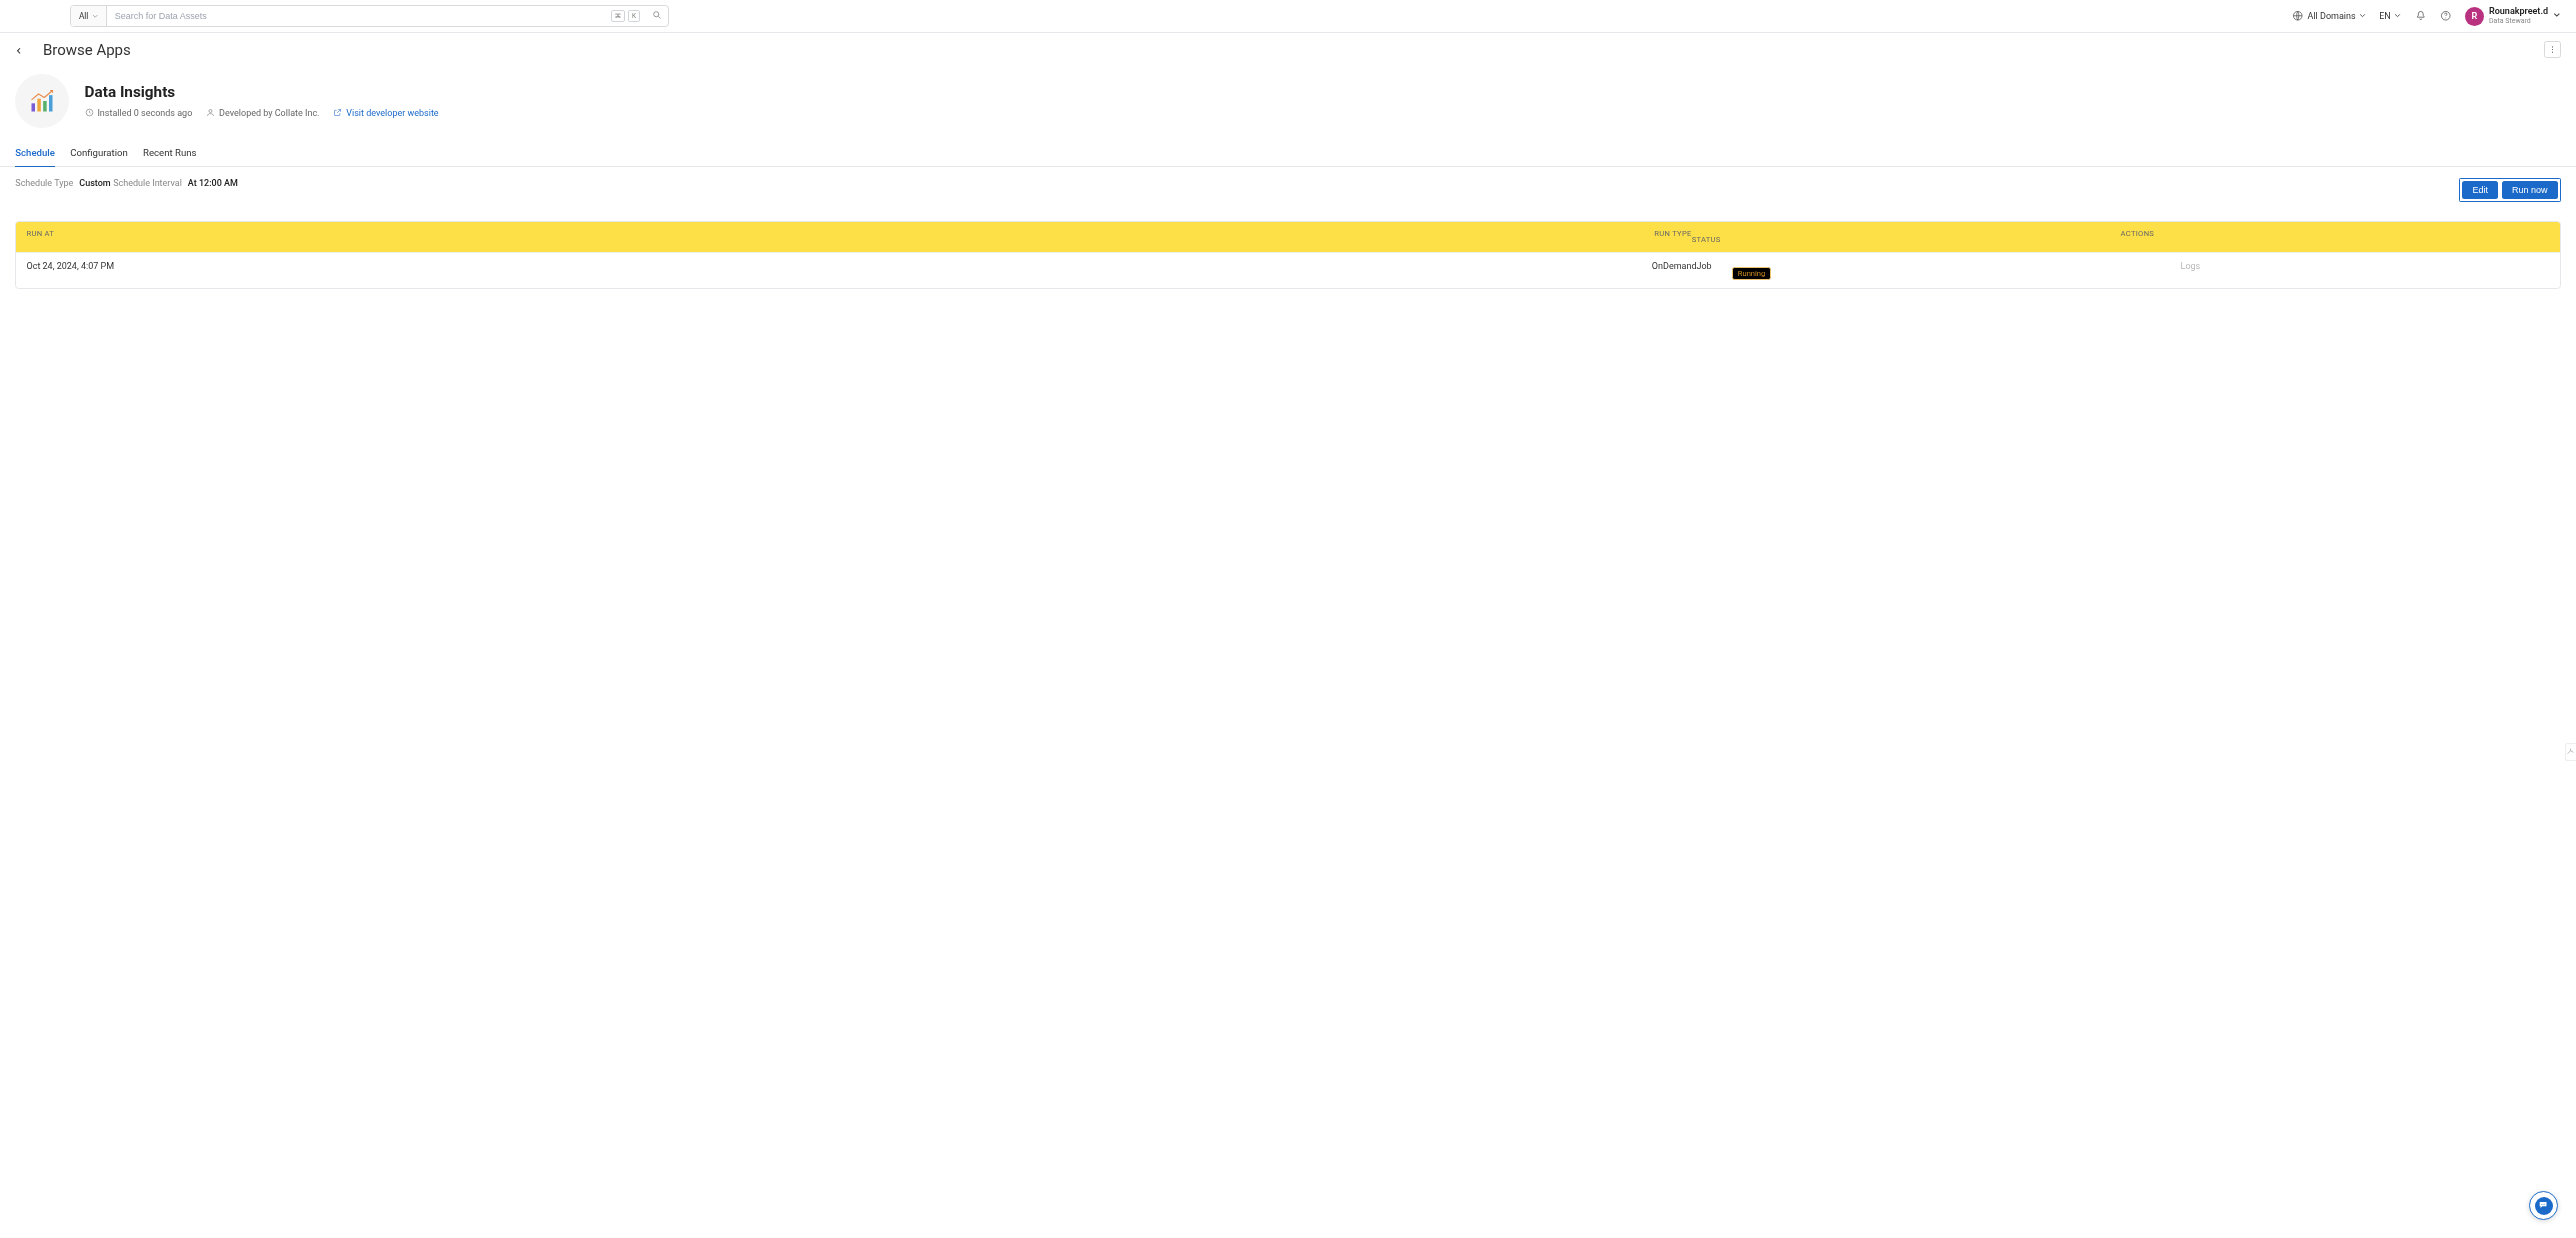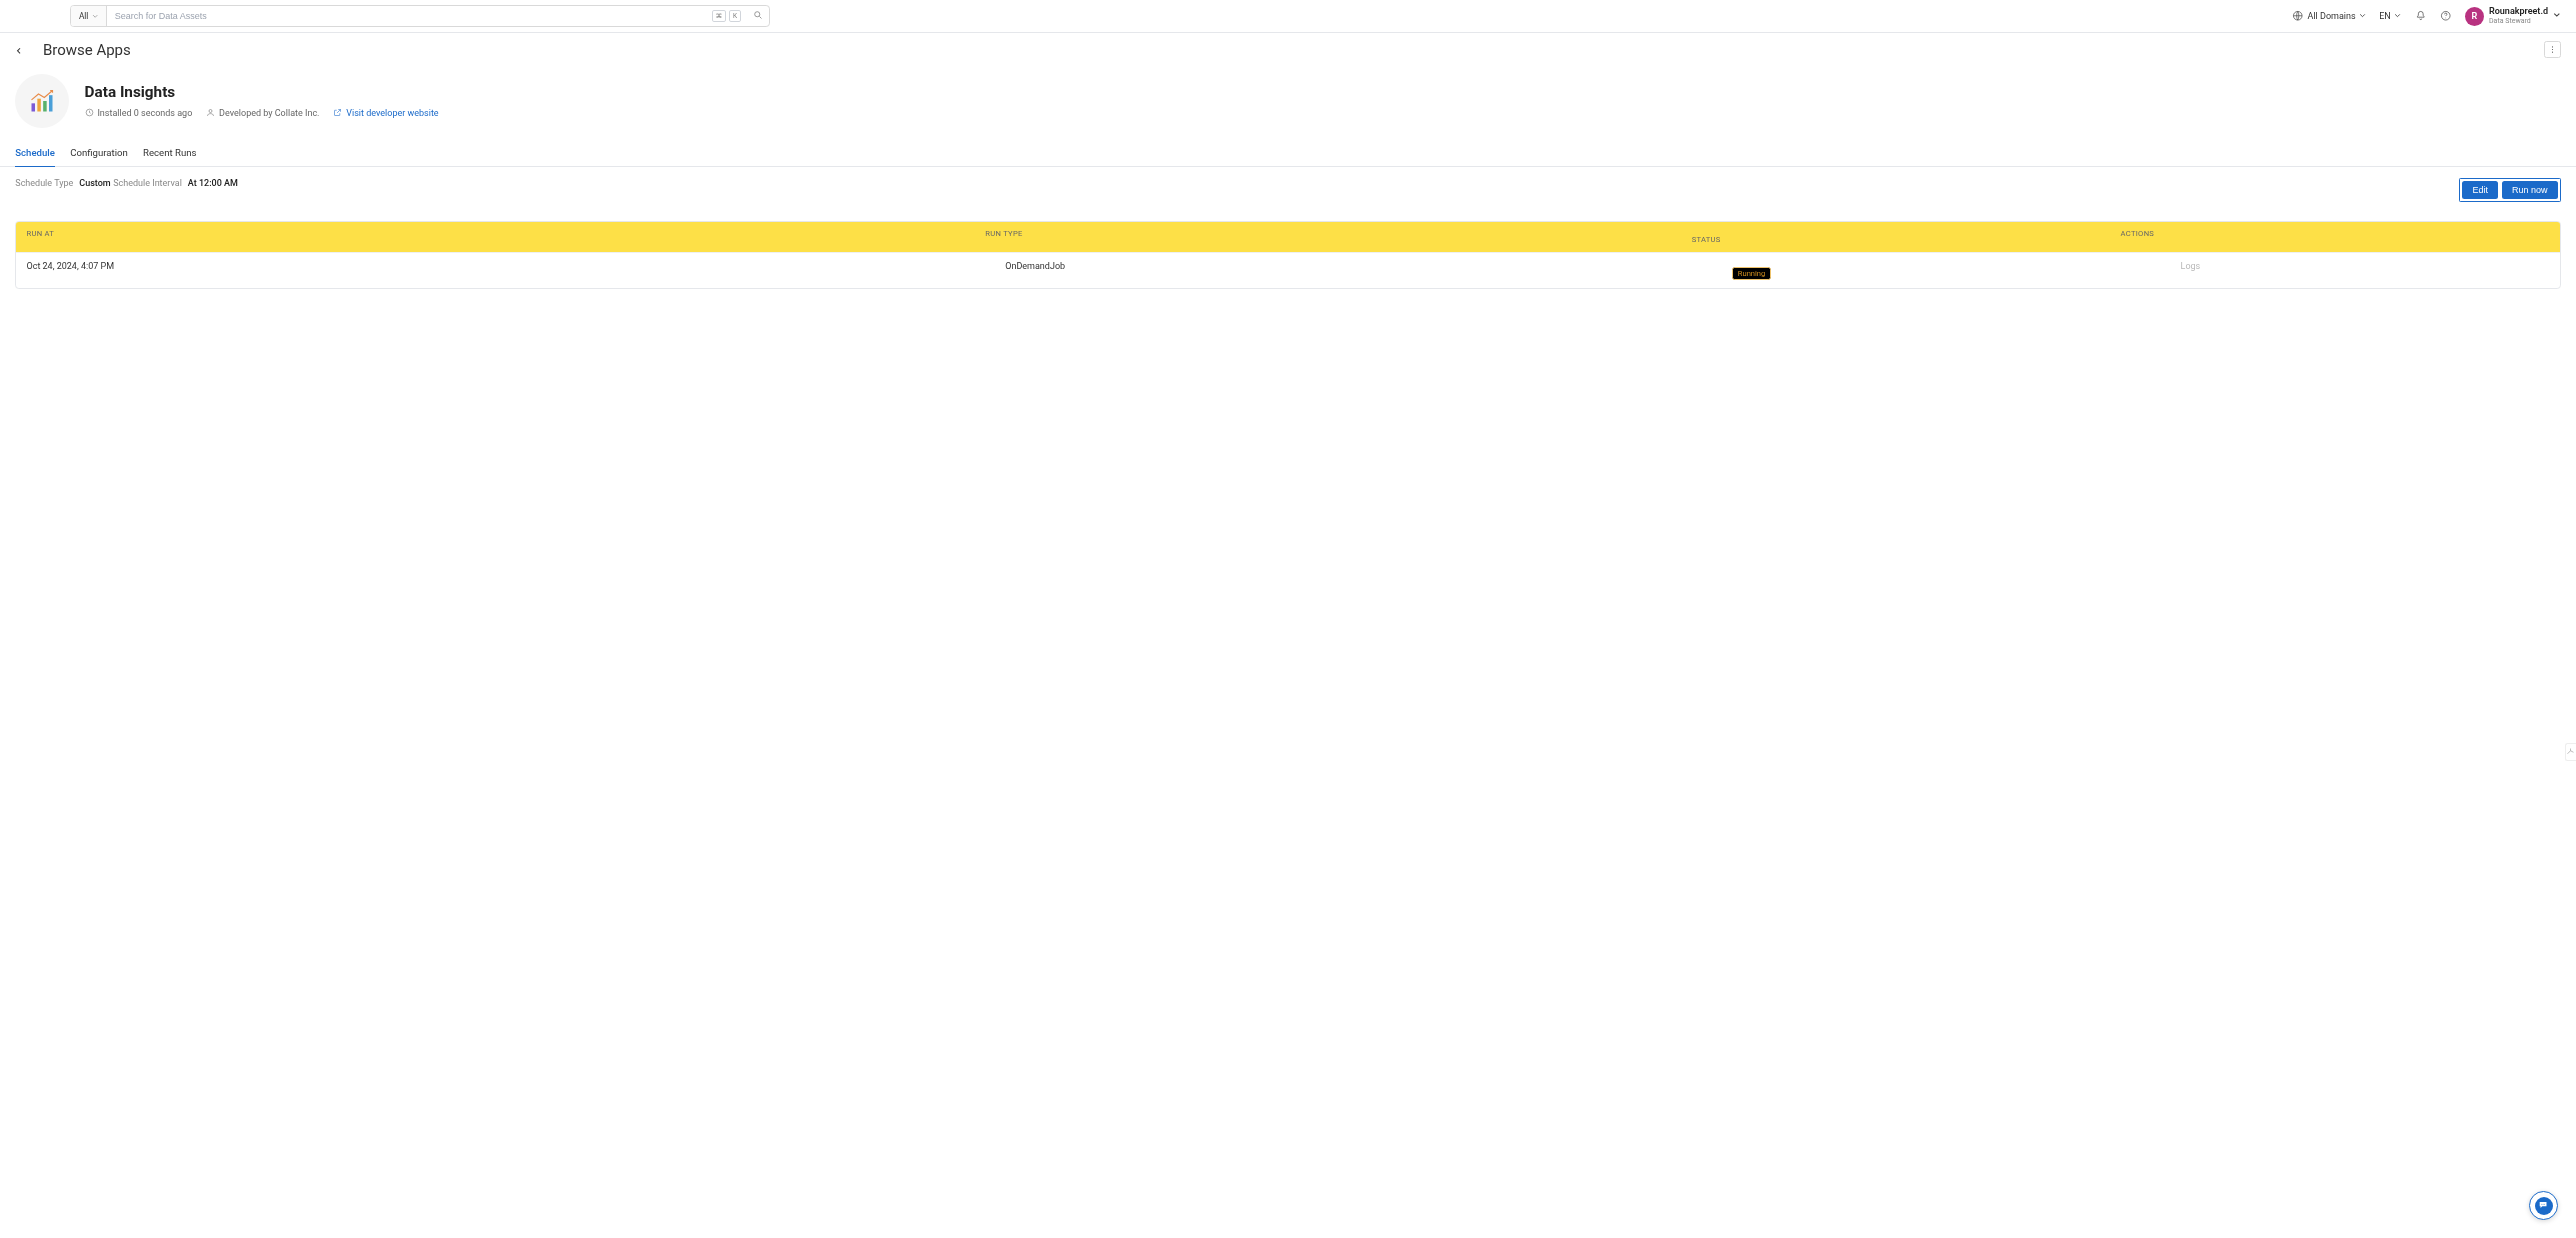--- a/index.html
+++ b/index.html
@@ -17,21 +17,21 @@
     padding: 0 15.3px;
     border-bottom: 0.6px solid #e5e7eb;
     gap: 12.7px;
   }
   .search-wrap {
     display: flex;
     align-items: center;
     border: 0.6px solid #d9d9d9;
     border-radius: 3.8px;
     height: 21.7px;
-    width: 700px;
+    width: 599px;
     margin-left: 55px;
     overflow: hidden;
   }
   .search-filter {
     display: flex;
     align-items: center;
     gap: 3.8px;
     padding: 0 7.6px;
     height: 100%;
     border-right: 0.6px solid #d9d9d9;
@@ -227,21 +227,21 @@
   }
   .table-row {
     display: flex;
     padding: 7.6px 10.2px;
     font-size: 9px;
     color: #333;
     border-top: 0.6px solid #eef0f2;
     gap: 20px;
   }
   .col-runat { flex: 0 0 38%; }
-  .col-runtype { flex: 0 0 28%; }
+  .col-runtype { flex: 0 0 28%; text-align: right; }
   .col-status { flex: 0 0 17%; margin-top: 6px; }
   .col-actions { flex: 0 0 17%; }
   .status-badge {
     display: inline-block;
     border: 0.6px solid #efc36b;
     color: #d18f1f;
     border-radius: 2.5px;
     padding: 1.3px 5.1px;
     font-size: 7.6px;
     background: #000000;

